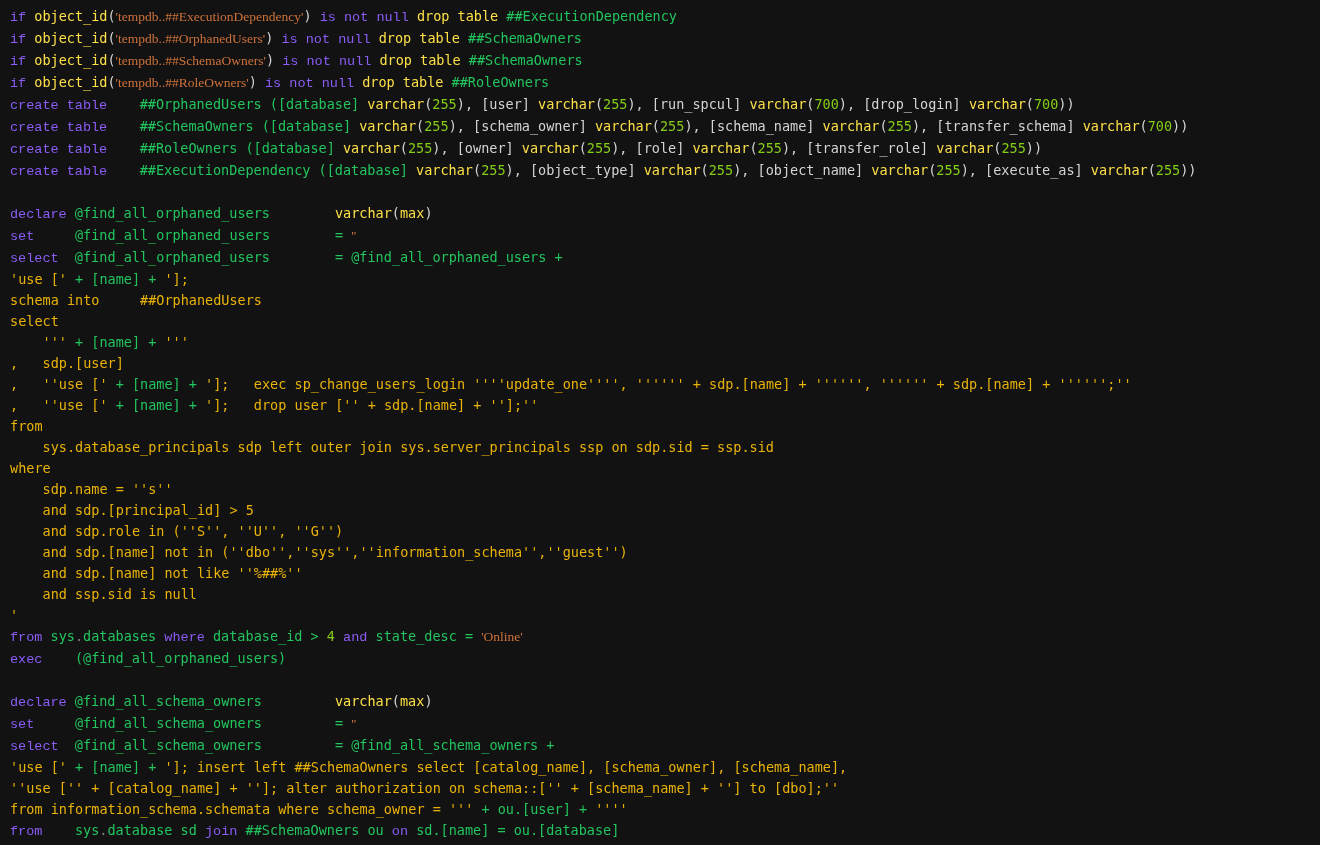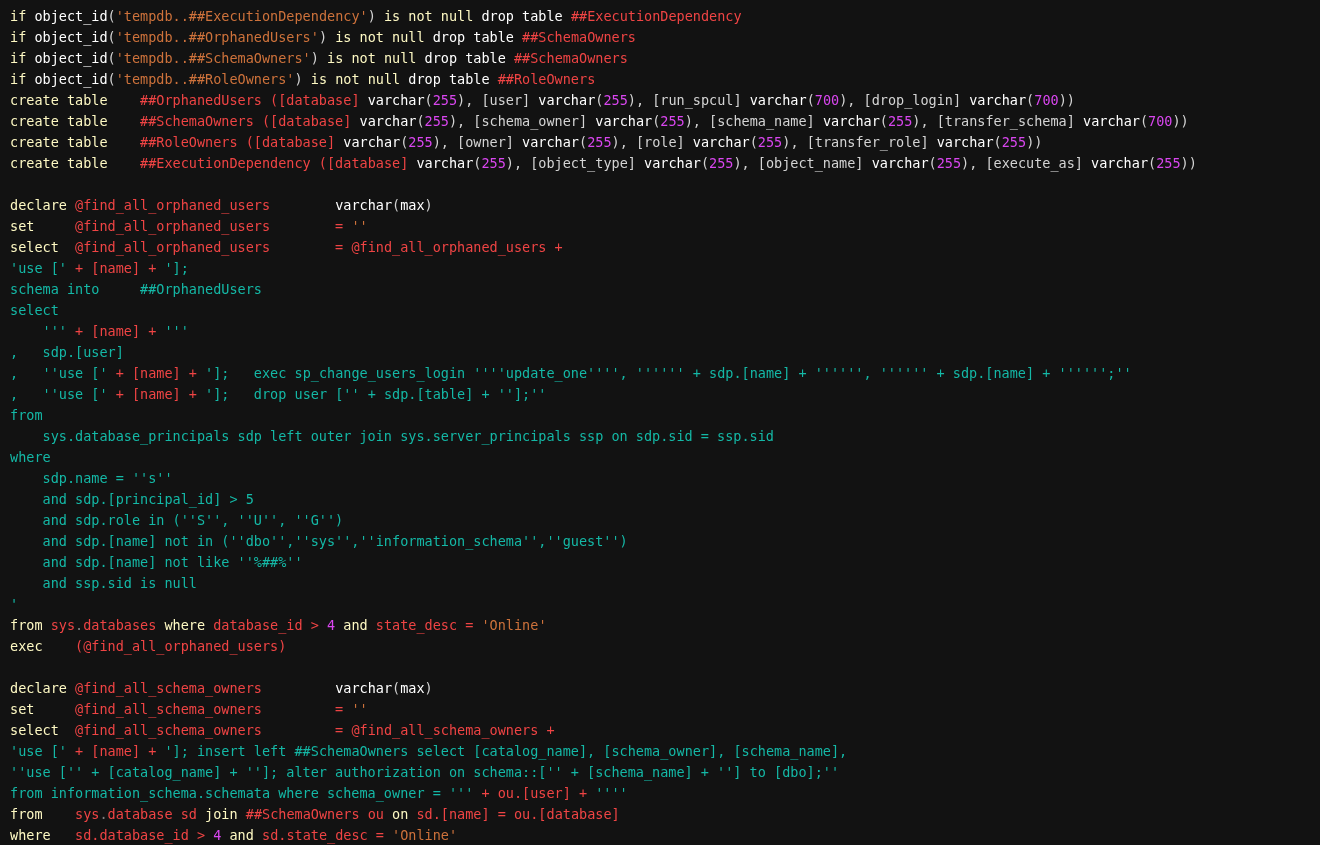--- a/index.html
+++ b/index.html
@@ -12,27 +12,27 @@
     line-height: 21px;
     width: 1320px;
     height: 845px;
     overflow: hidden;
   }
   pre.code {
     margin: 0;
     padding: 6px 10px;
     white-space: pre;
   }
-  .kw   { color: #fef9c3; }  
-  .fn   { color: #ffffff; text-align: right; }  
-  .str  { color: #ce723b; }  
-  .id   { color: #ef4444; }  
-  .num  { color: #d946ef; }  
+  .kw   { color: #8b5cf6; font-family: Liberation Mono, monospace; }  
+  .fn   { color: #fde047; text-align: right; }  
+  .str  { color: #ce723b; font-family: Liberation Serif, serif; }  
+  .id   { color: #22c55e; }  
+  .num  { color: #84cc16; }  
   .op   { color: #d4d4d4; }  
-  .dyn  { color: #14b8a6; }  
+  .dyn  { color: #eab308; }  
   .gray { color: #808080; }
 </style>
 </head>
 <body>
 
 <pre class="code" id="code"><span><span class="kw">if </span><span class="fn">object_id</span><span class="op">(</span><span class="str">'tempdb..##ExecutionDependency'</span><span class="op">) </span><span class="kw">is not null </span><span class="fn">drop table</span><span class="id"> ##ExecutionDependency</span></span>
 <span><span class="kw">if </span><span class="fn">object_id</span><span class="op">(</span><span class="str">'tempdb..##OrphanedUsers'</span><span class="op">) </span><span class="kw">is not null </span><span class="fn">drop table</span><span class="id"> ##SchemaOwners</span></span>
 <span><span class="kw">if </span><span class="fn">object_id</span><span class="op">(</span><span class="str">'tempdb..##SchemaOwners'</span><span class="op">) </span><span class="kw">is not null </span><span class="fn">drop table</span><span class="id"> ##SchemaOwners</span></span>
 <span><span class="kw">if </span><span class="fn">object_id</span><span class="op">(</span><span class="str">'tempdb..##RoleOwners'</span><span class="op">) </span><span class="kw">is not null </span><span class="fn">drop table</span><span class="id"> ##RoleOwners</span></span>
 <span><span class="kw">create table</span><span class="id">    ##OrphanedUsers ([database] </span><span class="fn">varchar</span><span class="op">(</span><span class="num">255</span><span class="op">), [user] </span><span class="fn">varchar</span><span class="op">(</span><span class="num">255</span><span class="op">), [run_spcul] </span><span class="fn">varchar</span><span class="op">(</span><span class="num">700</span><span class="op">), [drop_login] </span><span class="fn">varchar</span><span class="op">(</span><span class="num">700</span><span class="op">))</span></span>
@@ -42,21 +42,21 @@
 <span>&nbsp;</span>
 <span><span class="kw">declare</span><span class="id"> @find_all_orphaned_users        </span><span class="fn">varchar</span><span class="op">(</span><span class="fn">max</span><span class="op">)</span></span>
 <span><span class="kw">set</span><span class="id">     @find_all_orphaned_users        = </span><span class="str">''</span></span>
 <span><span class="kw">select</span><span class="id">  @find_all_orphaned_users        = @find_all_orphaned_users +</span></span>
 <span><span class="dyn">'use ['</span><span class="id"> + [name] + </span><span class="dyn">'];</span></span>
 <span><span class="dyn">schema into     ##OrphanedUsers</span></span>
 <span><span class="dyn">select</span></span>
 <span><span class="dyn">    '''</span><span class="id"> + [name] + </span><span class="dyn">'''</span></span>
 <span><span class="dyn">,   sdp.[user]</span></span>
 <span><span class="dyn">,   ''use ['</span><span class="id"> + [name] + </span><span class="dyn">'];   exec sp_change_users_login ''''update_one'''', '''''' + sdp.[name] + '''''', '''''' + sdp.[name] + '''''';''</span></span>
-<span><span class="dyn">,   ''use ['</span><span class="id"> + [name] + </span><span class="dyn">'];   drop user ['' + sdp.[table] + ''];''</span></span>
+<span><span class="dyn">,   ''use ['</span><span class="id"> + [name] + </span><span class="dyn">'];   drop user ['' + sdp.[name] + ''];''</span></span>
 <span><span class="dyn">from</span></span>
 <span><span class="dyn">    sys.database_principals sdp left outer join sys.server_principals ssp on sdp.sid = ssp.sid</span></span>
 <span><span class="dyn">where</span></span>
 <span><span class="dyn">    sdp.name = ''s''</span></span>
 <span><span class="dyn">    and sdp.[principal_id] &gt; 5</span></span>
 <span><span class="dyn">    and sdp.role in (''S'', ''U'', ''G'')</span></span>
 <span><span class="dyn">    and sdp.[name] not in (''dbo'',''sys'',''information_schema'',''guest'')</span></span>
 <span><span class="dyn">    and sdp.[name] not like ''%##%''</span></span>
 <span><span class="dyn">    and ssp.sid is null</span></span>
 <span><span class="dyn">'</span></span>

